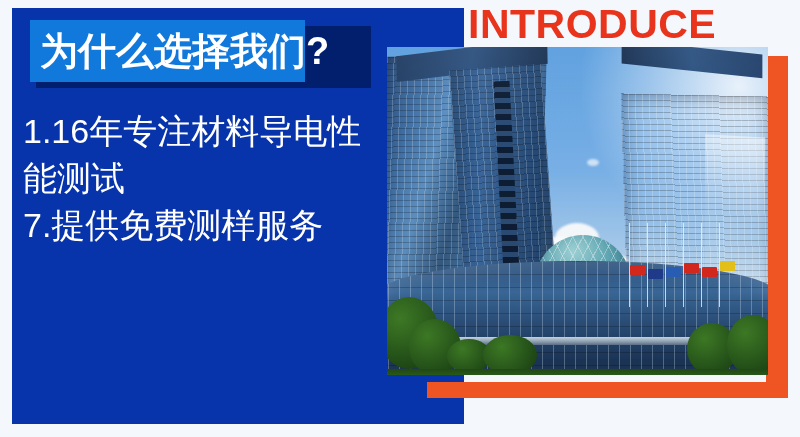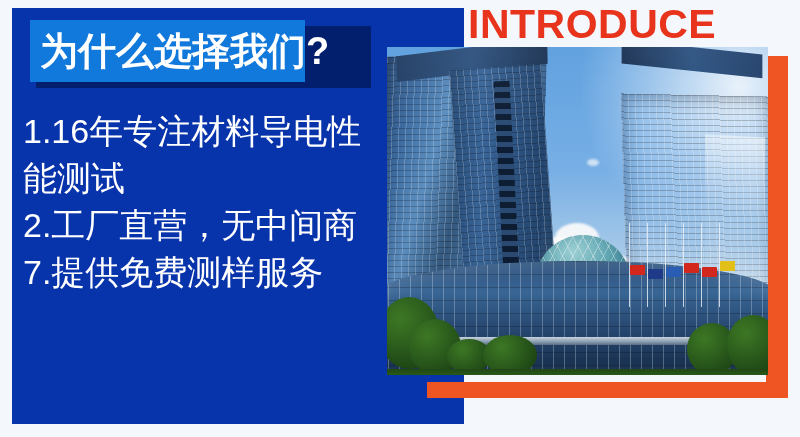--- a/index.html
+++ b/index.html
@@ -332,21 +332,20 @@
 
   <div class="blue-panel"></div>
 
   <div class="title-shadow"></div>
   <div class="title-box">
     <span class="title-text">为什么选择我们?</span>
   </div>
 
   <ul class="bullet-list">
     <li class="bullet-item">1.16年专注材料导电性能测试</li>
-    <li class="bullet-item">2.工厂直营，无中间商</li>
     <li class="bullet-item">7.提供免费测样服务</li>
   </ul>
 
   <div class="orange-right"></div>
   <div class="orange-bottom"></div>
 
   <div class="photo">
     <div class="sky-glow"></div>
 
     <div class="cloud c1"></div>

